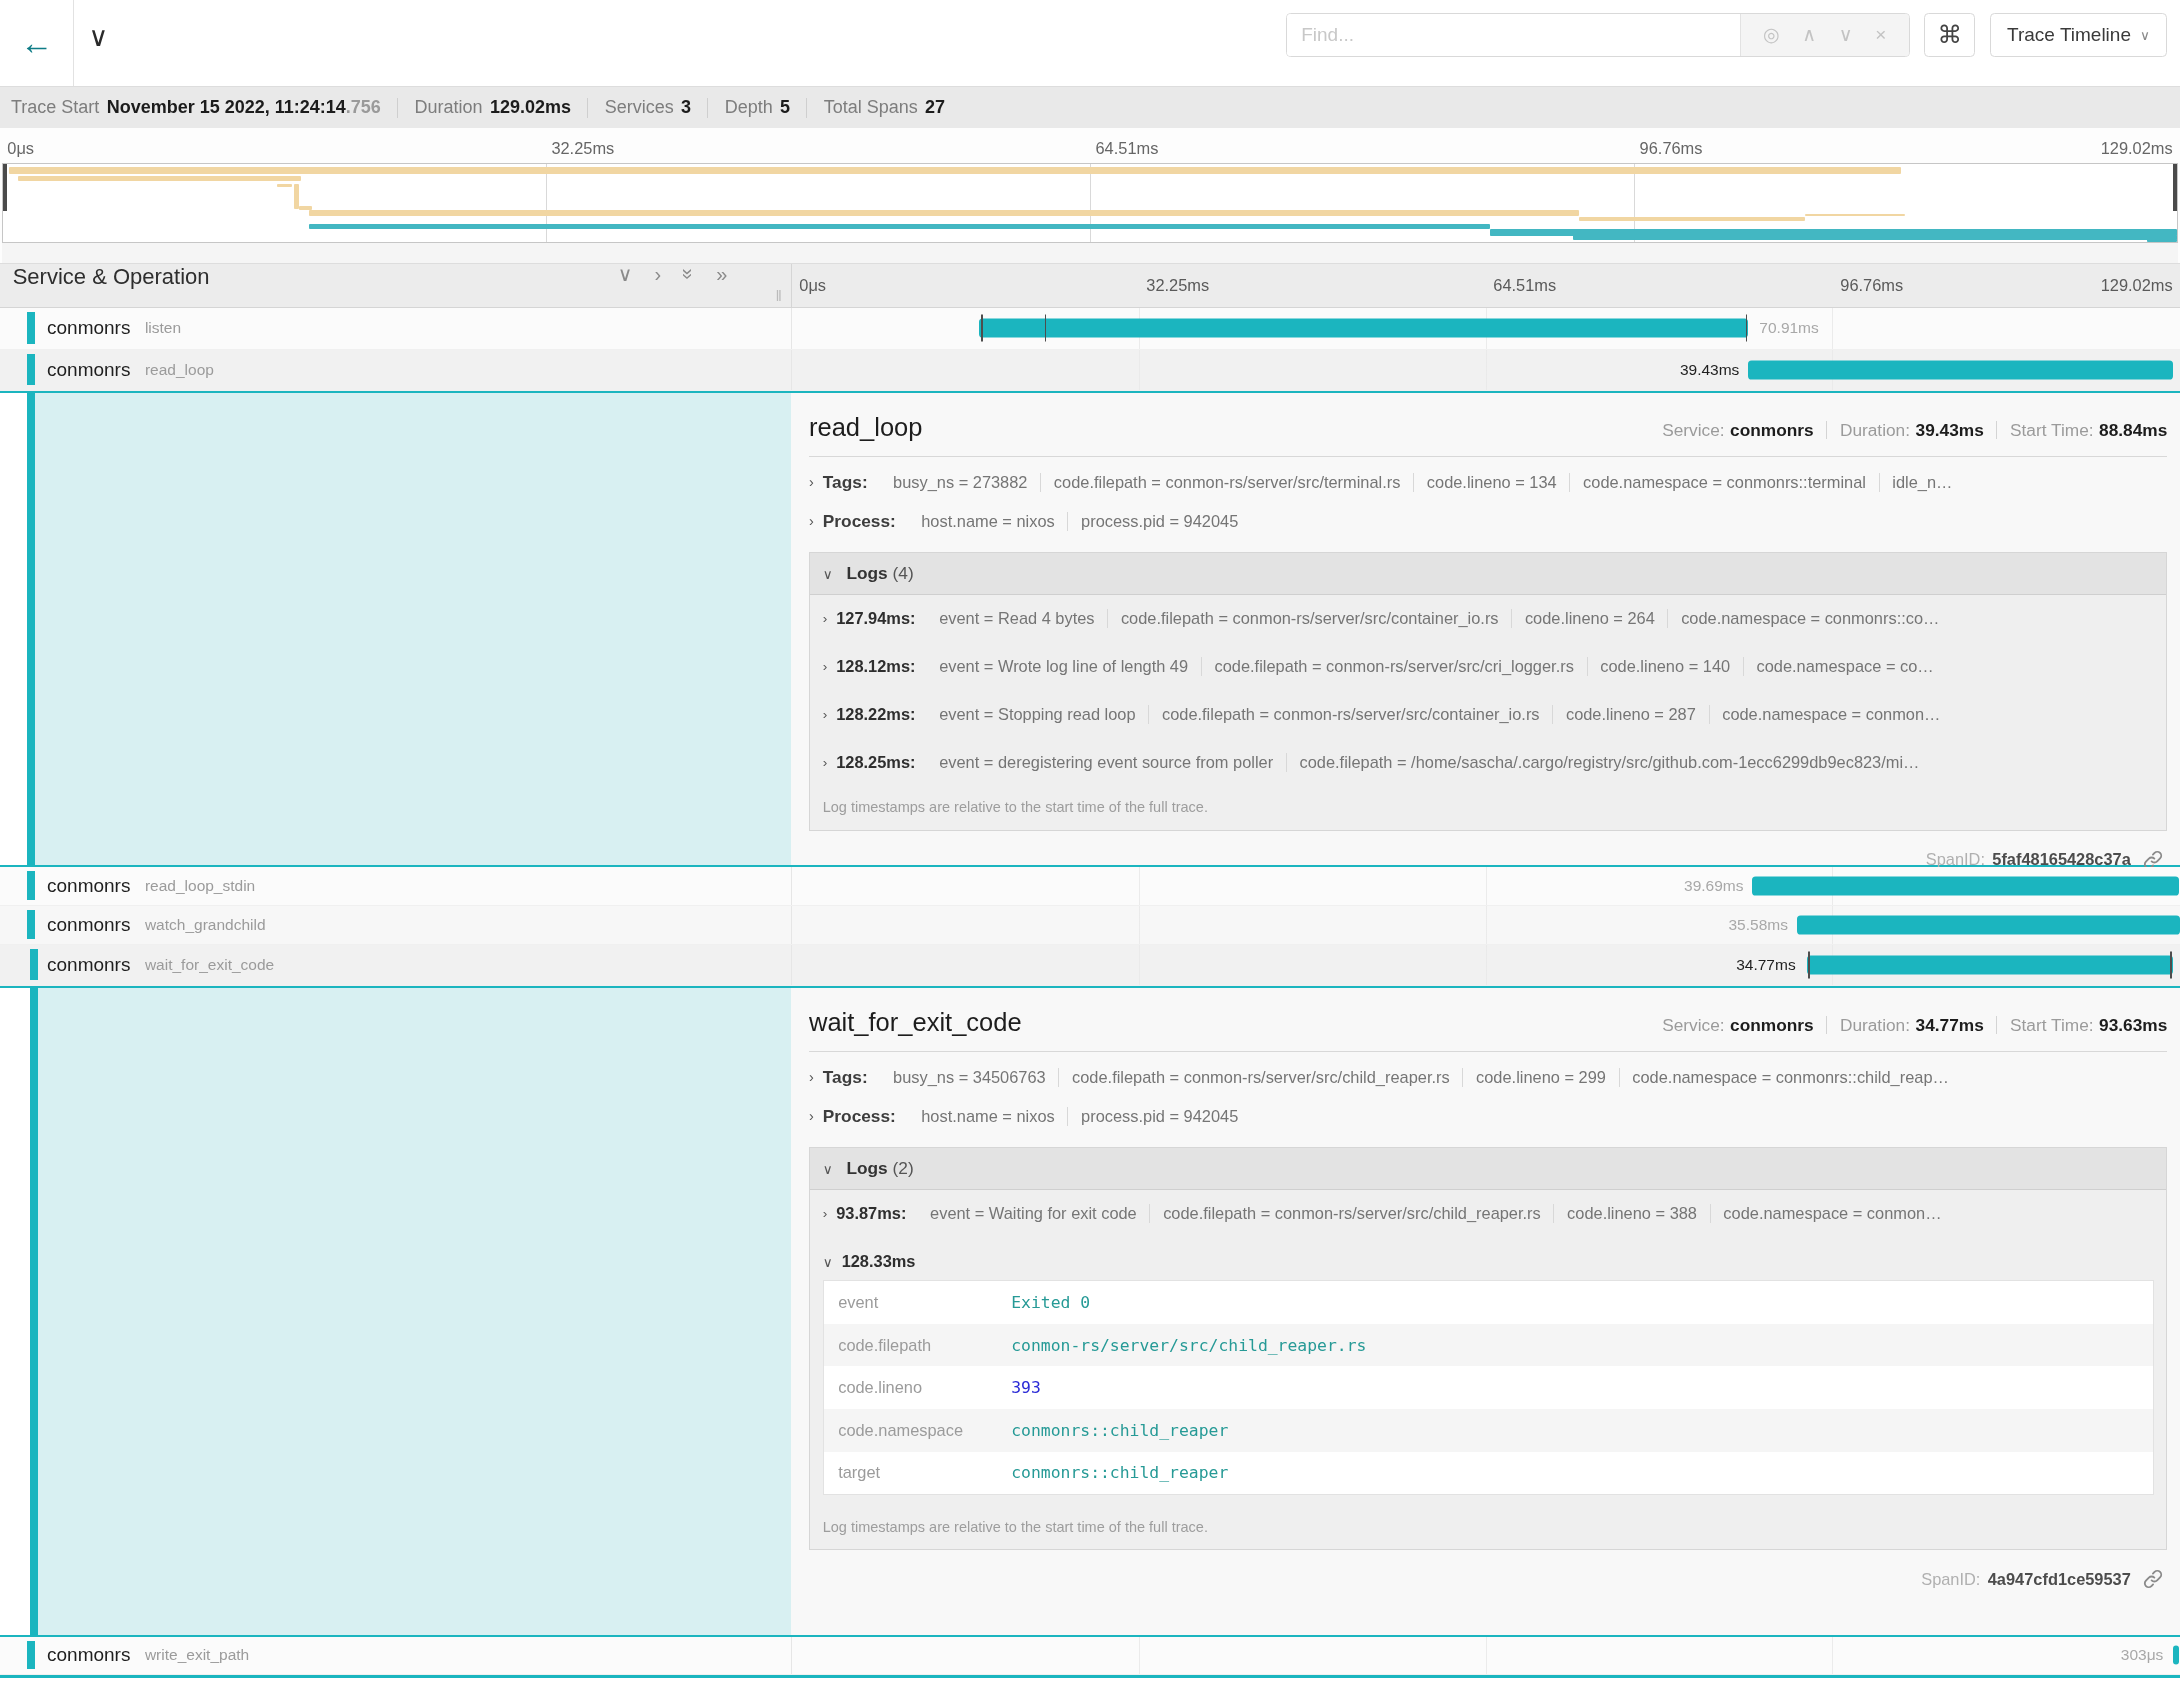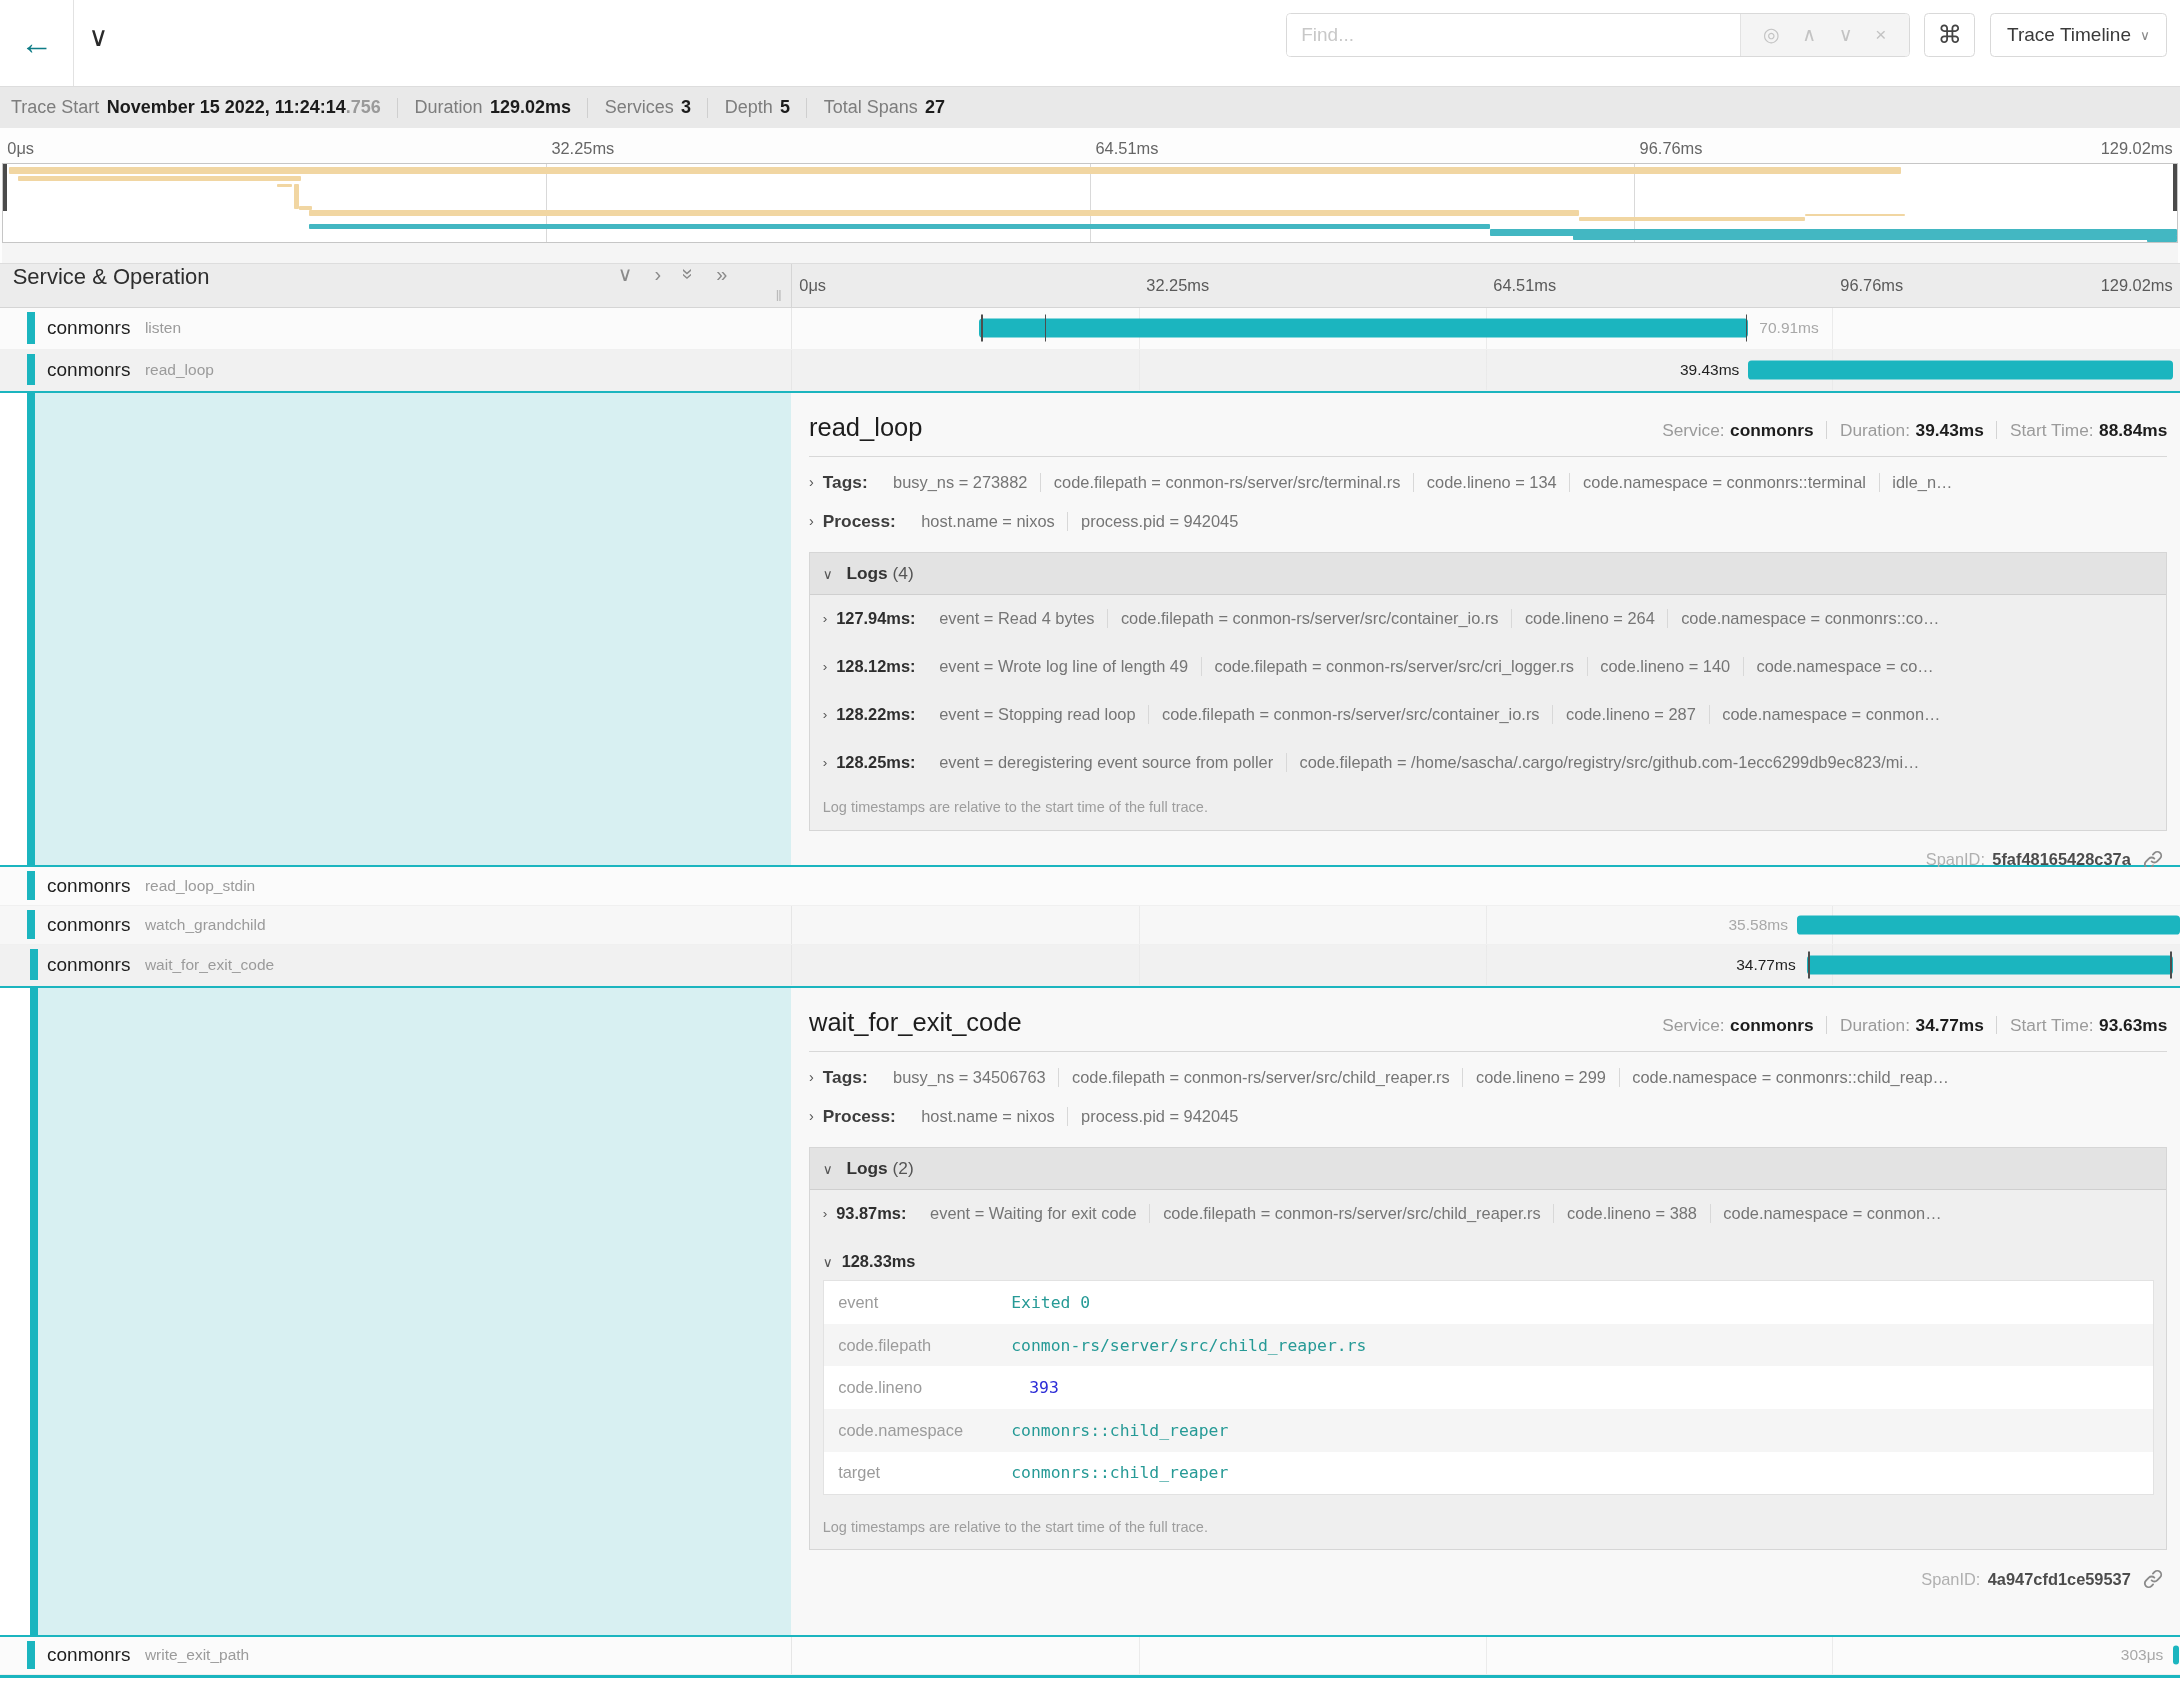--- a/index.html
+++ b/index.html
@@ -97,21 +97,21 @@
   .logs-hdr .cnt { color:#555; font-weight:normal; }
   .log-entry { display:flex; align-items:center; padding:14.5px 12.7px; font-size:16.4px; color:#757575; cursor:pointer; }
   .log-entry .twirl { color:#555; font-size:13.6px; margin-right:9px; }
   .log-entry .ts { font-size:16.4px; font-weight:bold; color:#2e2e2e; margin-right:11px; white-space:nowrap; }
   .log-note { padding:12.7px 12.7px 14.5px; font-size:14.5px; color:#9d9d9d; }
   .kv-table { background:#fff; border:0.9px solid #e2e2e2; margin:3.6px 12.7px 11px 12.7px; }
   .kv-trow { display:flex; align-items:center; padding:11.8px 14.5px; font-size:16.4px; }
   .kv-trow:nth-child(even) { background:#f5f5f5; }
   .kv-trow .k { width:173px; flex:none; color:#9b9b9b; }
   .kv-trow .v { font-family:"DejaVu Sans Mono", monospace; font-size:16.4px; color:#269a96; }
-  .kv-trow .v.num { color:#2b2bd6;margin-left:18px; }
+  .kv-trow .v.num { color:#2b2bd6; }
   .span-footer { display:flex; justify-content:flex-end; align-items:center; gap:7.3px; padding:18px 3.6px 16.4px 0; font-size:16.4px; }
   .span-footer .lab { color:#b0b0b0; }
   .span-footer .val { color:#4c4c4c; font-weight:bold; }
   .link-icon { display:inline-flex; margin-left:3.6px; cursor:pointer; }
   .bottom-teal { height:3.6px; background:#1bb5bf; }
 </style>
 </head>
 <body>
 
 <header class="topbar">
@@ -312,20 +312,24 @@
           </svg>
       </span>
     </div>
   </div>
 </div>
 
 <div class="trow" style="height:39px">
   <div class="guidebar"></div>
   <span class="svc">conmonrs</span>
   <span class="op">read_loop_stdin</span>
+  <div class="tl">
+    <div class="bar" style="left:69.2%; width:30.7%"></div>
+    <span class="dur" style="right:calc(30.8% + 9px)">39.69ms</span>
+  </div>
 </div>
 
 <div class="trow alt" style="height:39px">
   <div class="guidebar"></div>
   <span class="svc">conmonrs</span>
   <span class="op">watch_grandchild</span>
   <div class="tl">
     <div class="bar" style="left:72.4%; width:27.6%"></div>
     <span class="dur" style="right:calc(27.6% + 9px)">35.58ms</span>
   </div>

